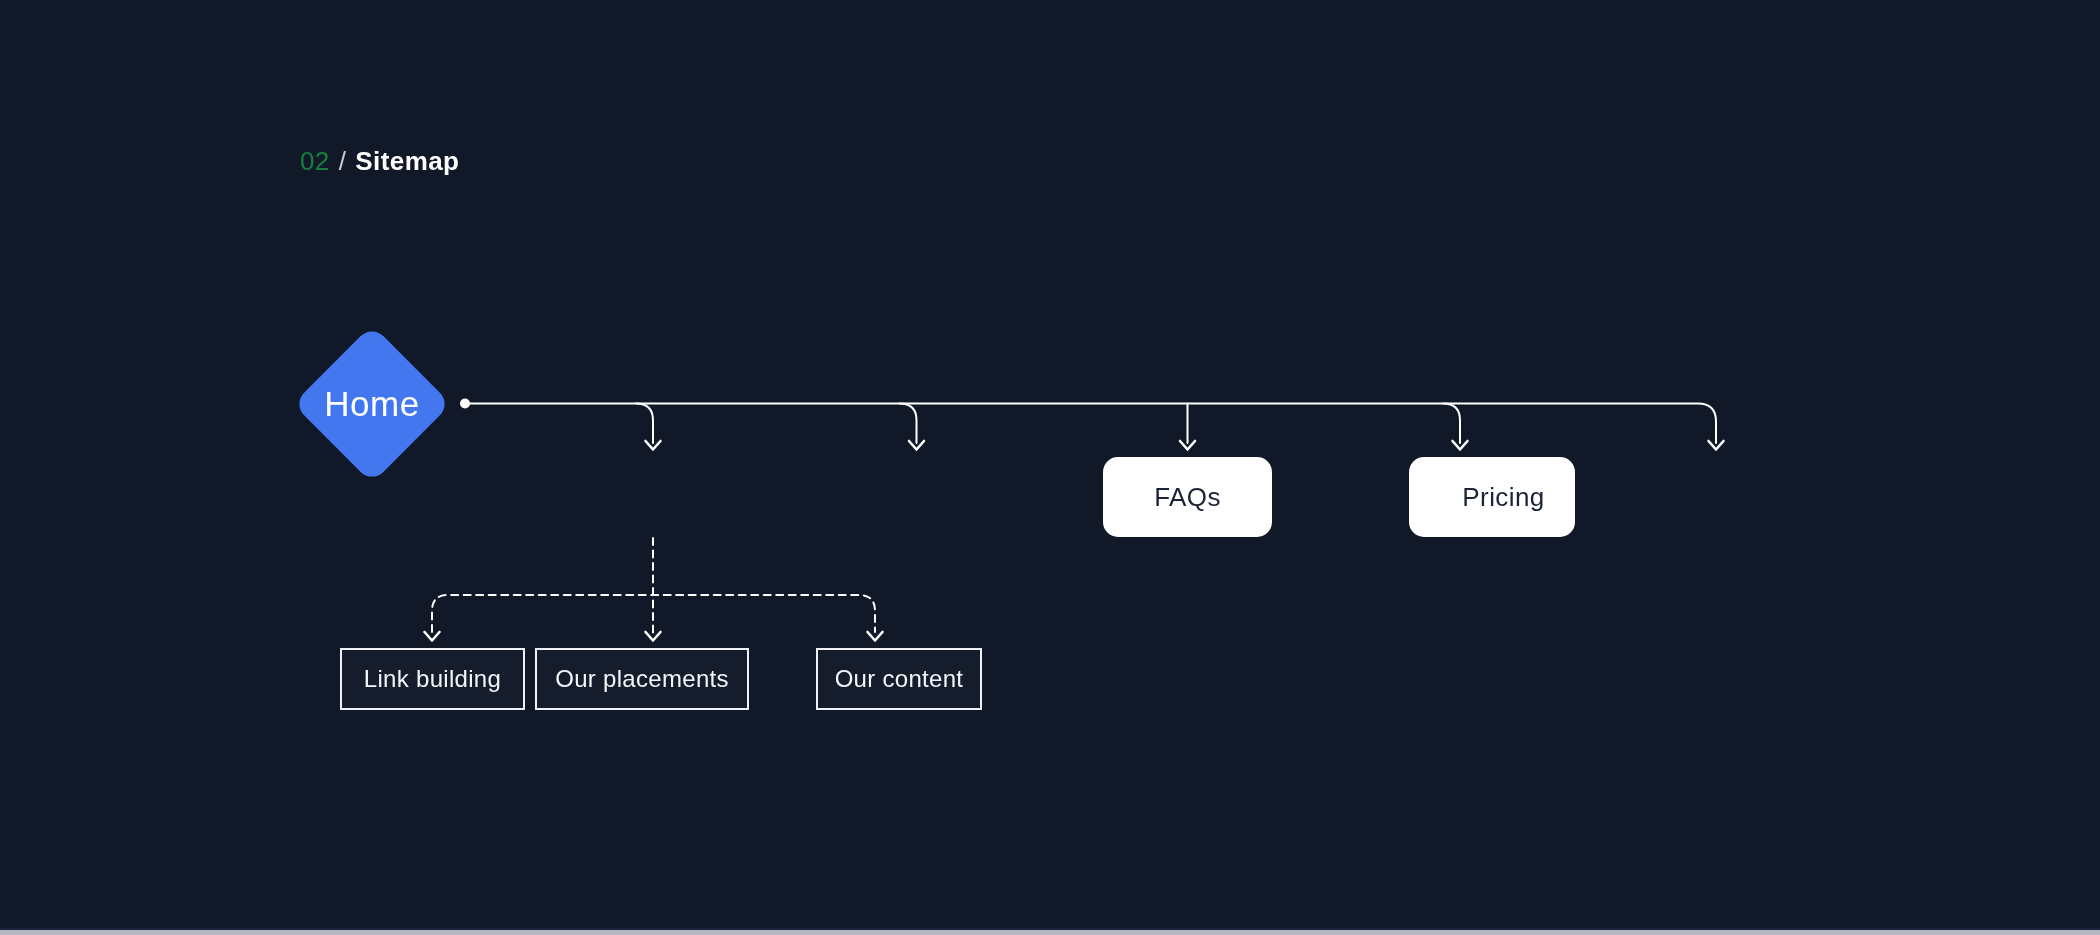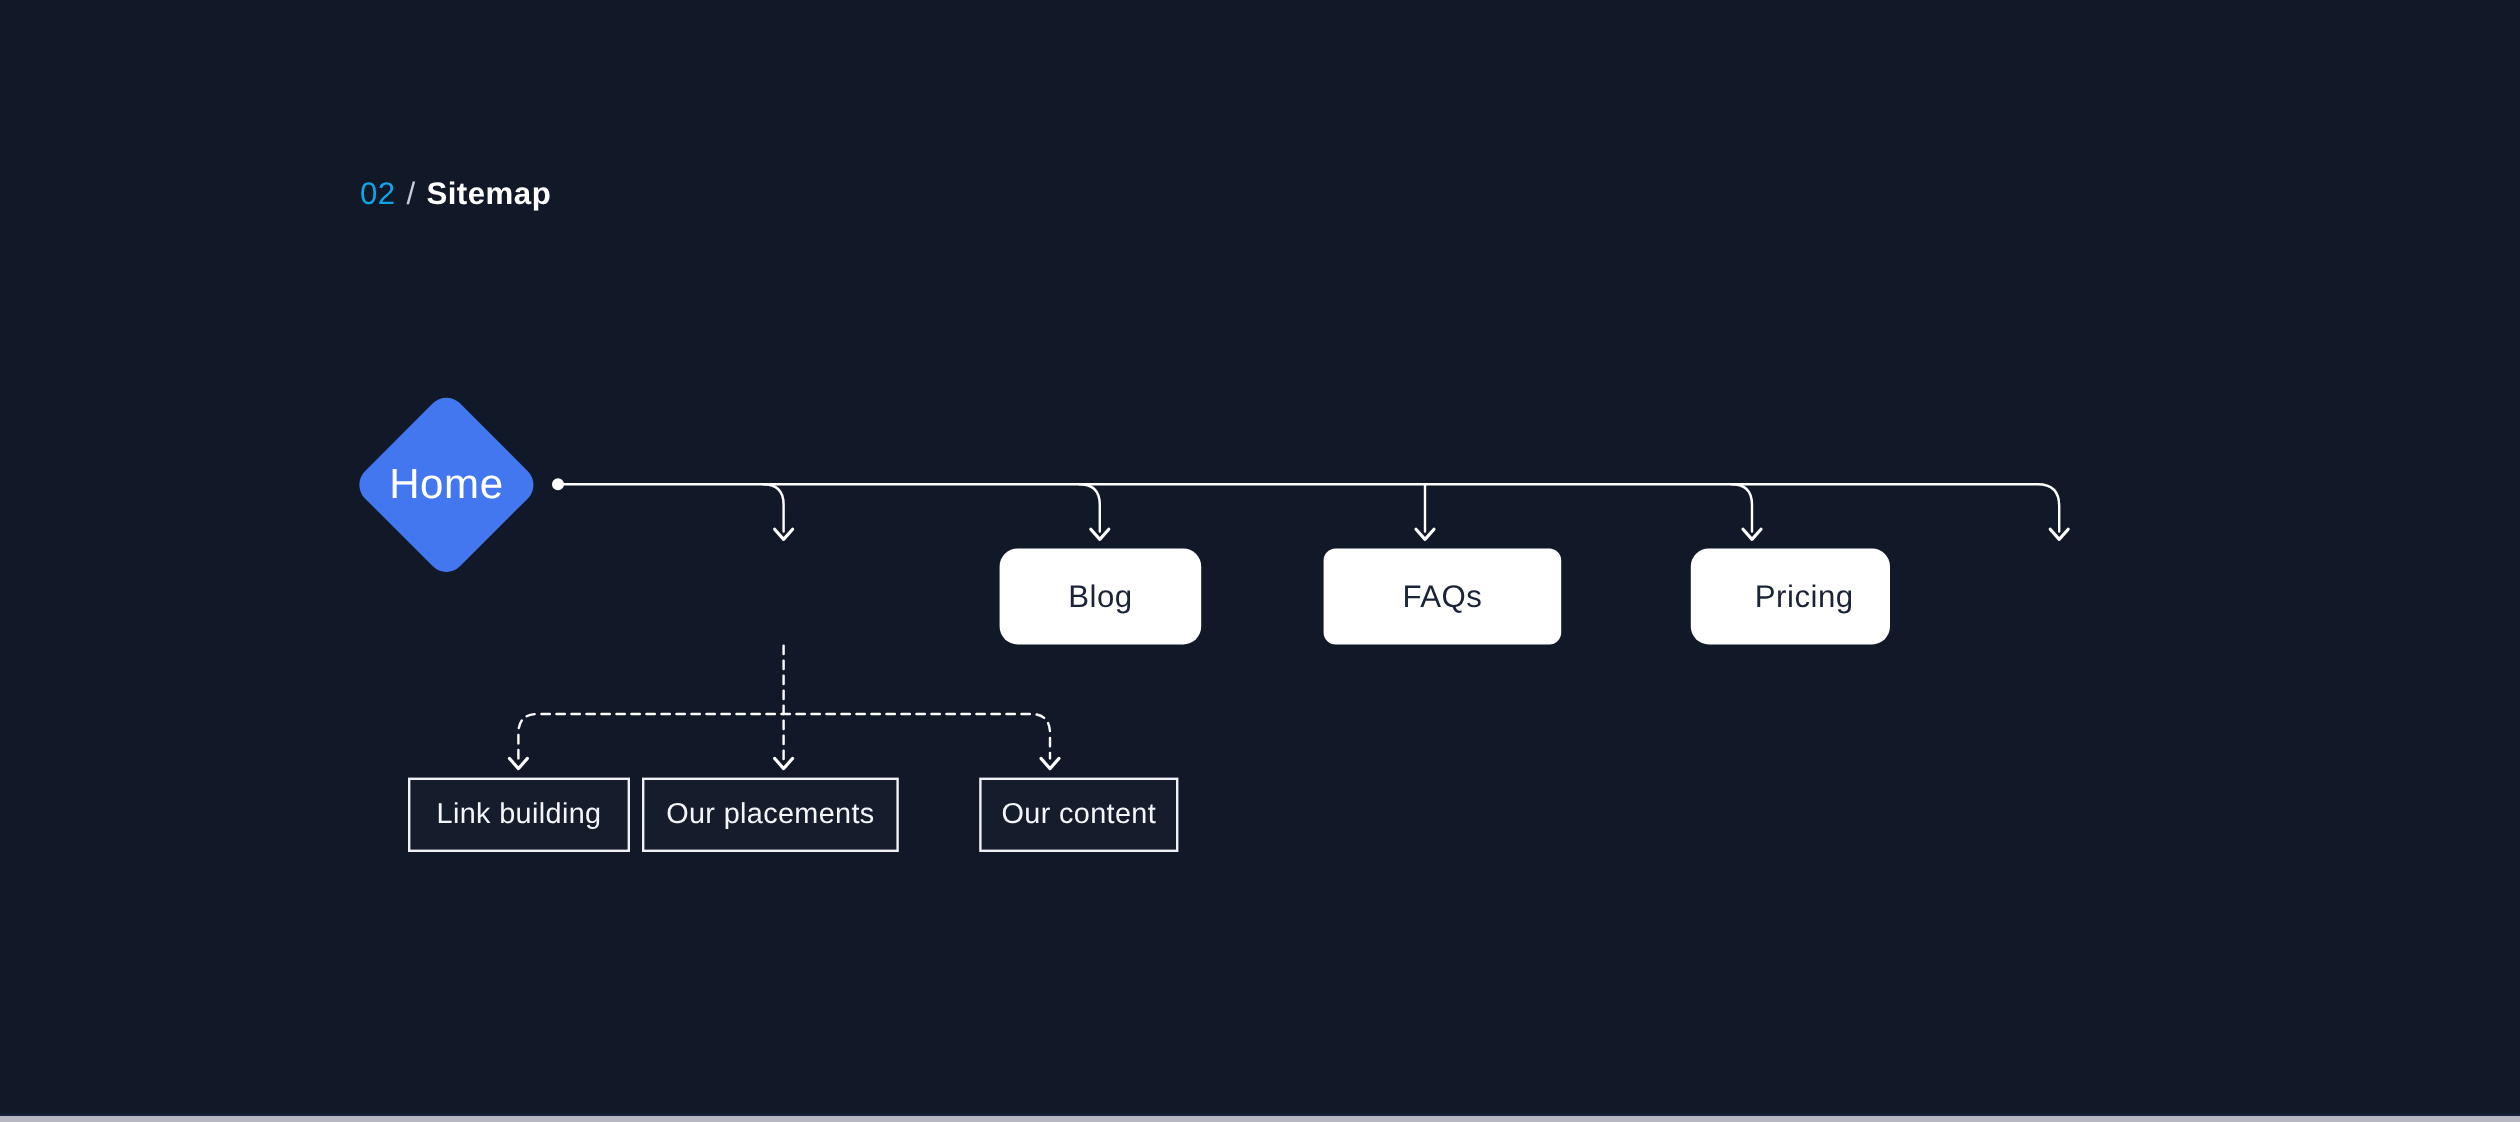--- a/index.html
+++ b/index.html
@@ -9,21 +9,21 @@
     background:#111828;
     overflow:hidden;
     font-family:"Liberation Sans", sans-serif;
   }
   
   .heading{
     position:absolute;left:300px;top:146px;
     font-size:26px;letter-spacing:.4px;
     display:flex;gap:9px;align-items:baseline;
   }
-  .heading .num{color:#0ea5e9;font-weight:500;}
+  .heading .num{color:#15803d;font-weight:500;}
   .heading .sep{color:#C9CDD8;font-weight:400;}
   .heading .ttl{color:#FFFFFF;font-weight:700;}
   
   .root{
     position:absolute;left:316px;top:348px;width:112px;height:112px;
   }
   .root .shape{
     position:absolute;inset:0;
     background:#4277F0;
     border-radius:16px;
@@ -39,21 +39,21 @@
   
   .pnode{
     position:absolute;top:457px;height:80px;
     background:#FFFFFF;border-radius:15px;
     display:flex;align-items:center;justify-content:center;
     color:#1B2336;font-size:26px;font-weight:500;letter-spacing:.4px;
     box-sizing:border-box;
   }
   .p-how{left:545px;width:215px;}
   .p-blog{left:833px;width:168px;}
-  .p-faqs{left:1103px;width:198px;border-radius:10px;}
+  .p-faqs{left:1103px;width:169px;}
   .p-pricing{left:1409px;width:166px;padding-left:23px;}
   .p-order{left:1631px;width:170px;}
   
   .snode{
     position:absolute;top:648px;height:62px;
     background:rgba(255,255,255,0.02);
     border:2px solid #EFF1F6;border-radius:0;
     display:flex;align-items:center;justify-content:center;
     color:#F5F6FA;font-size:24px;font-weight:400;letter-spacing:.3px;
     box-sizing:border-box;
@@ -103,23 +103,20 @@
       <path d="M 645.5 632 L 653 640.5 L 660.5 632"></path>
       <path d="M 867.5 632 L 875 640.5 L 882.5 632"></path>
     </g>
   </svg>
 
   <div class="root">
     <div class="shape"></div>
     <div class="lbl">Home</div>
   </div>
 
-  <div class="pnode p-blog">
-    <span>Blog</span>
-  </div>
   <div class="pnode p-faqs">
     <span>FAQs</span>
   </div>
   <div class="pnode p-pricing">
     <span>Pricing</span>
   </div>
 
   <div class="snode s-link">
     <span>Link building</span>
   </div>

